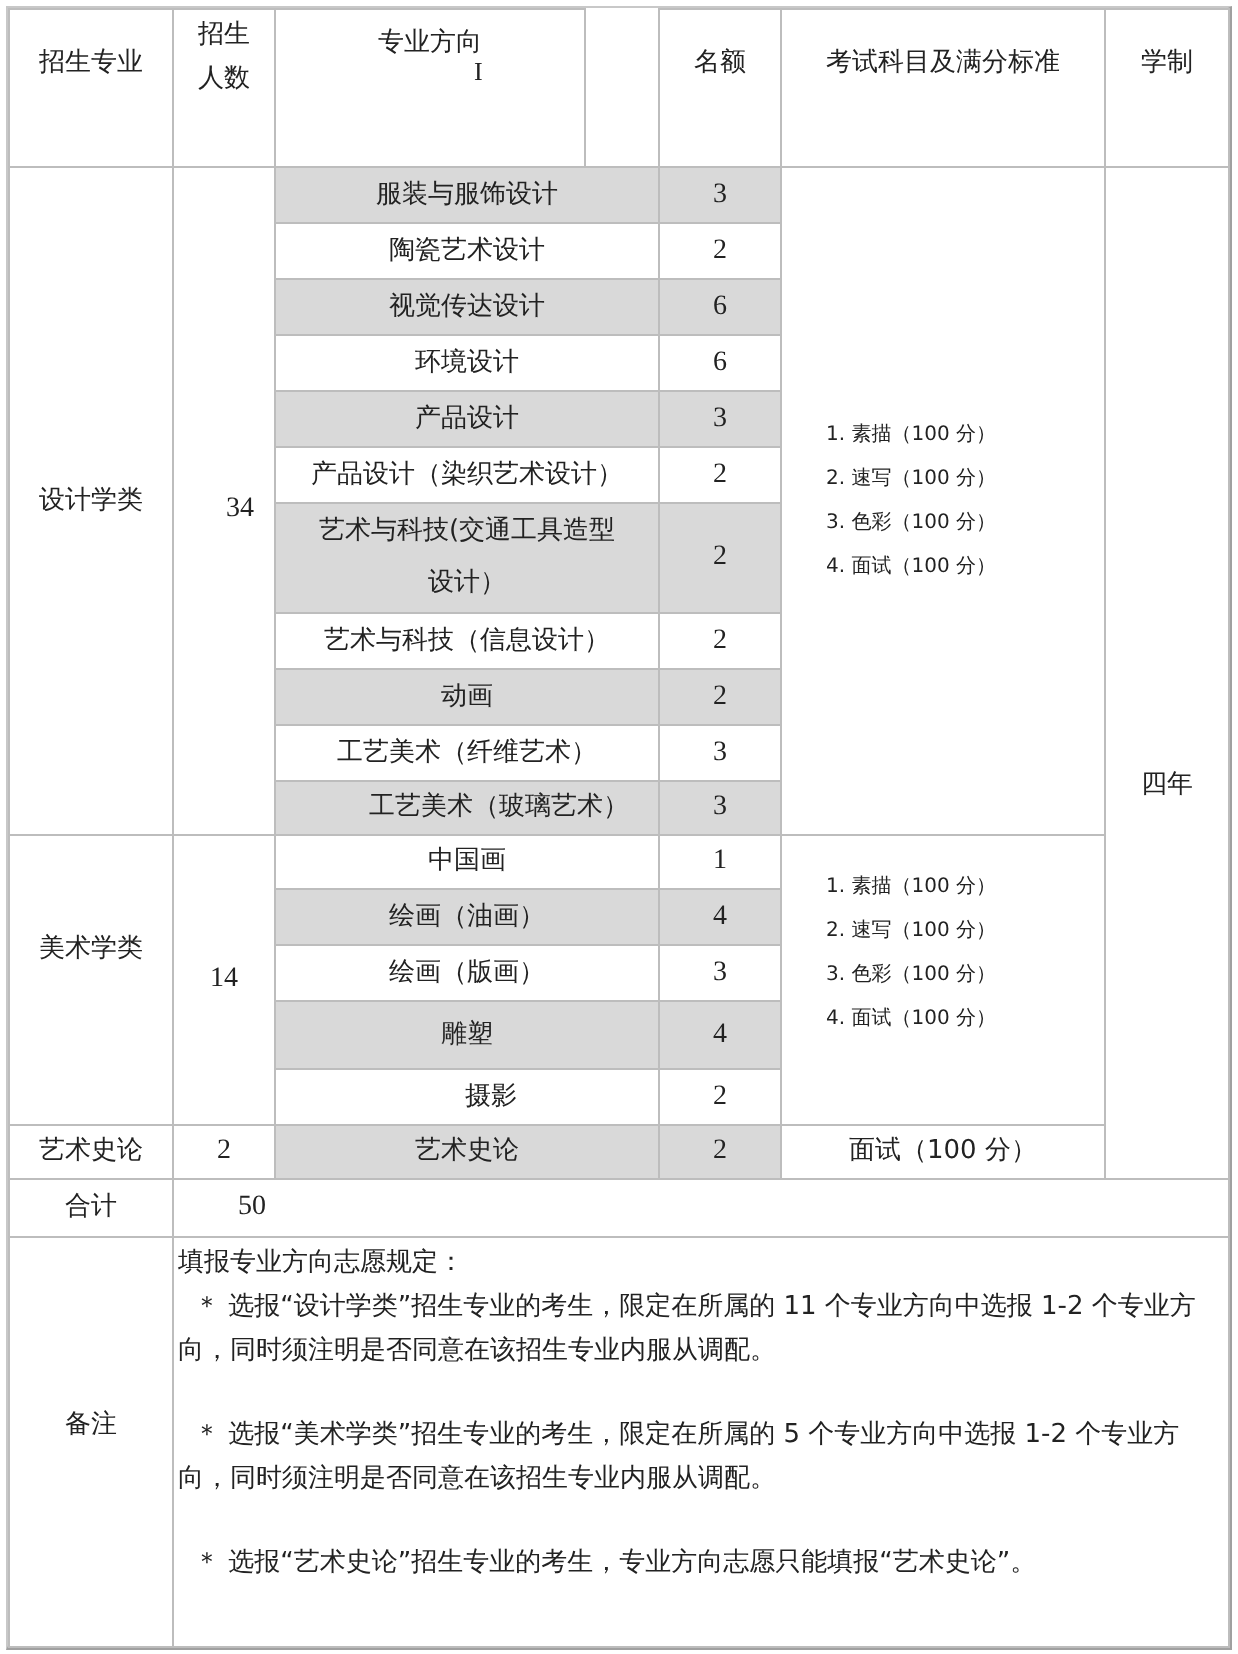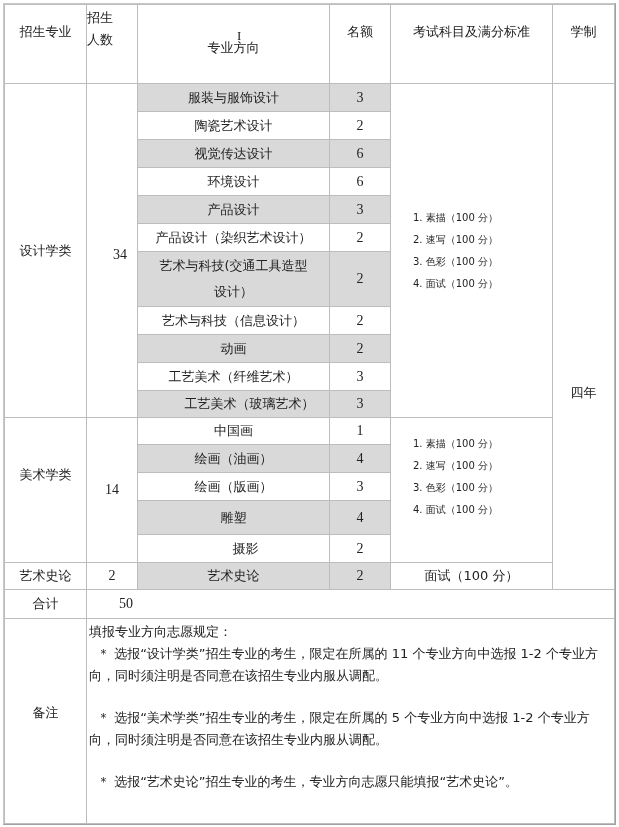--- a/index.html
+++ b/index.html
@@ -19,25 +19,25 @@
   .notes { align-items: flex-start; justify-content: flex-start; flex-direction: column; text-align: left; padding: 2px 2px 0 2px; }
   .notes p { margin: 0; font-size: 13px; line-height: 22px; }
   .cursor { position: absolute; font-family: "Liberation Serif", serif; font-size: 13px; color: #222; }
 </style>
 </head>
 <body>
 
 <div class="tbl"></div>
 
 <div class="cell top" style="left:4px;top:4px;width:83px;height:80px;padding-top:18px;">招生专业</div>
-<div class="cell top" style="left:86px;top:4px;width:52px;height:80px;padding-top:4px;flex-direction:column;align-items:flex-start;justify-content:flex-start;">
+<div class="cell top" style="left:86px;top:4px;width:52px;height:80px;padding-top:4px;flex-direction:column;align-items:center;justify-content:flex-start;">
   <span>招生</span>
   <span style="margin-top:4px;">人数</span>
 </div>
-<div class="cell top" style="left:137px;top:4px;width:193px;height:80px;padding-top:34px;">专业方向</div>
+<div class="cell top" style="left:137px;top:4px;width:156px;height:80px;padding-top:8px;">专业方向</div>
 <span class="cursor" style="left:237px;top:28px;">I</span>
 <div class="cell top" style="left:329px;top:4px;width:62px;height:80px;padding-top:18px;">名额</div>
 <div class="cell top" style="left:390px;top:4px;width:163px;height:80px;padding-top:18px;">考试科目及满分标准</div>
 <div class="cell top" style="left:552px;top:4px;width:63px;height:80px;padding-top:18px;">学制</div>
 
 <div class="cell" style="left:4px;top:83px;width:83px;height:335px;">设计学类</div>
 <div class="cell num" style="left:86px;top:83px;width:68px;height:335px;padding-top:8px;">34</div>
 
 <div class="cell gray" style="left:137px;top:83px;width:193px;height:29px;text-align:right;">服装与服饰设计</div>
 <div class="cell gray num" style="left:329px;top:83px;width:62px;height:29px;">3</div>

